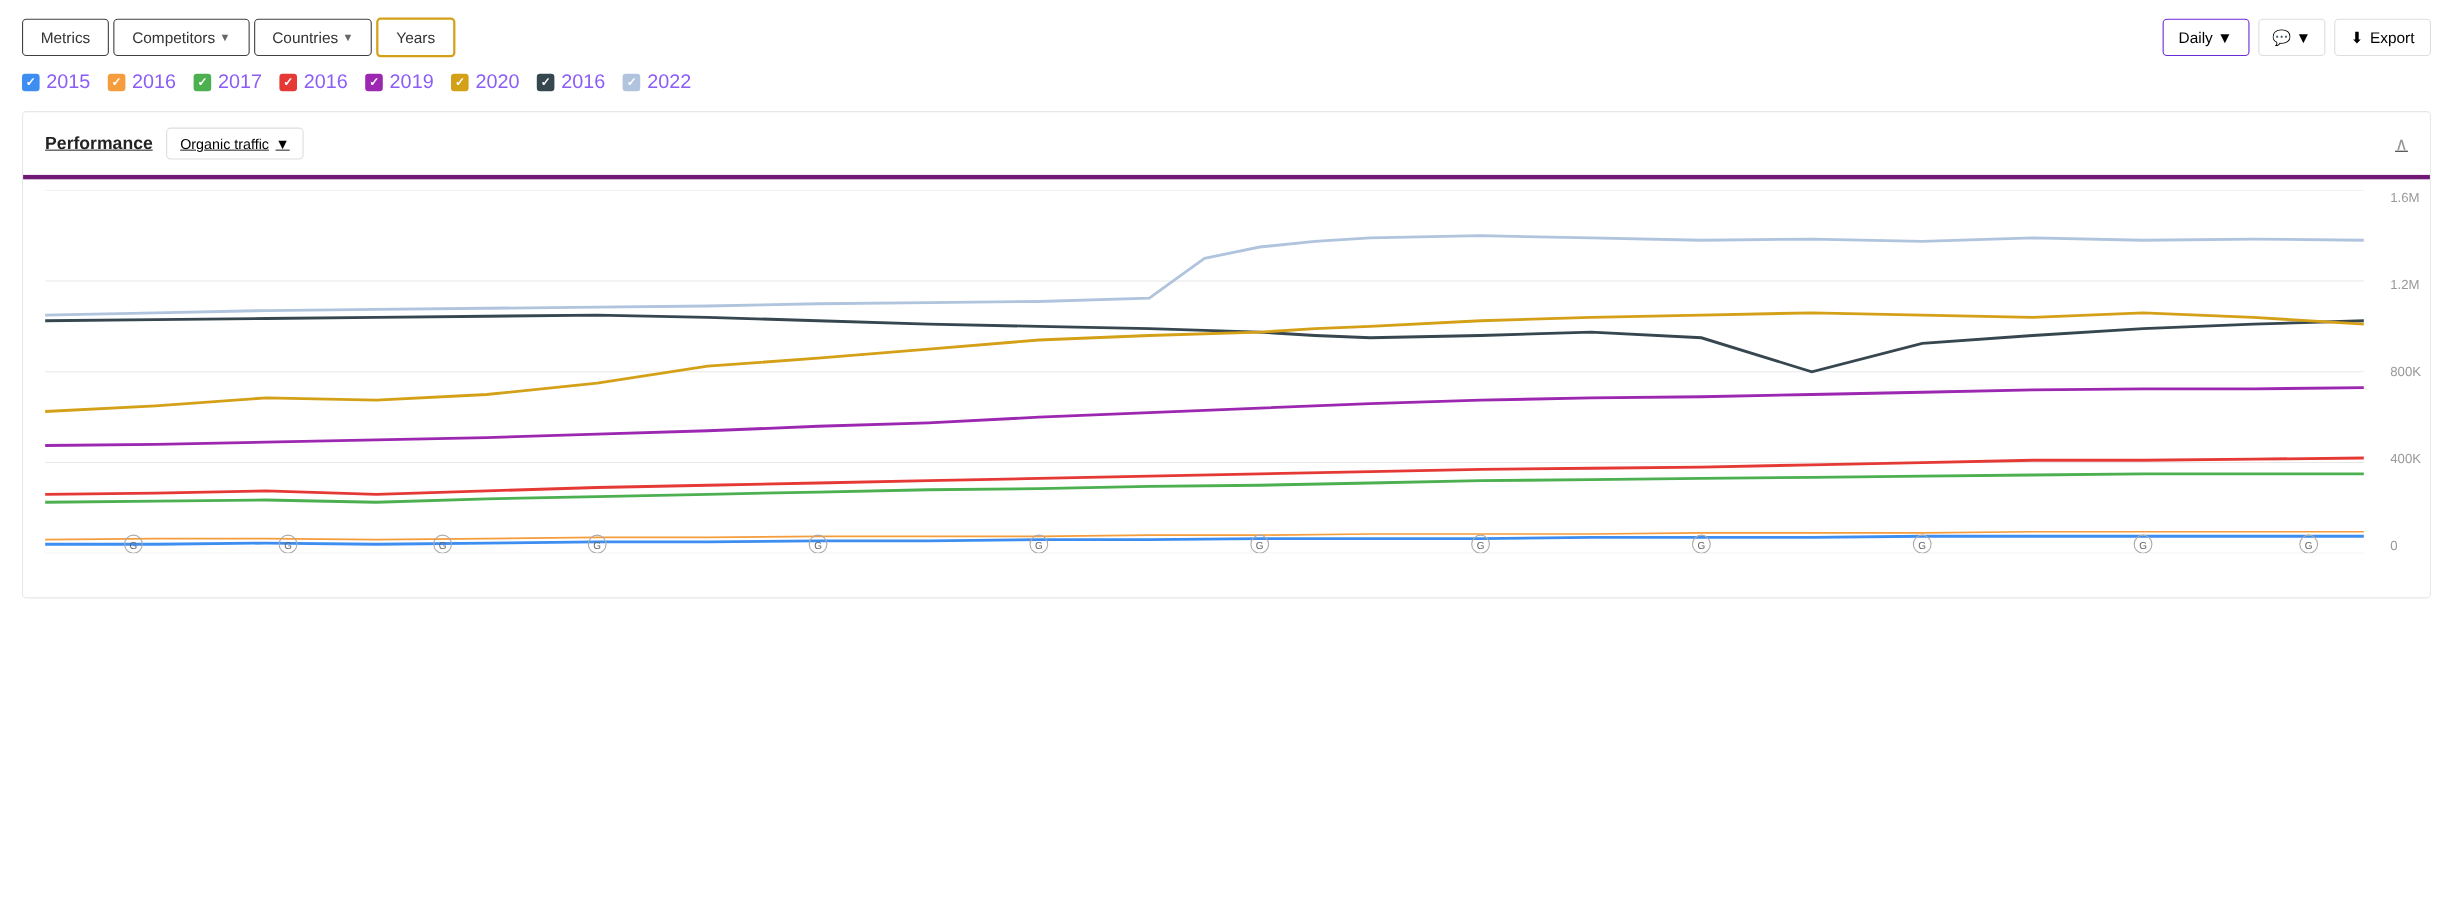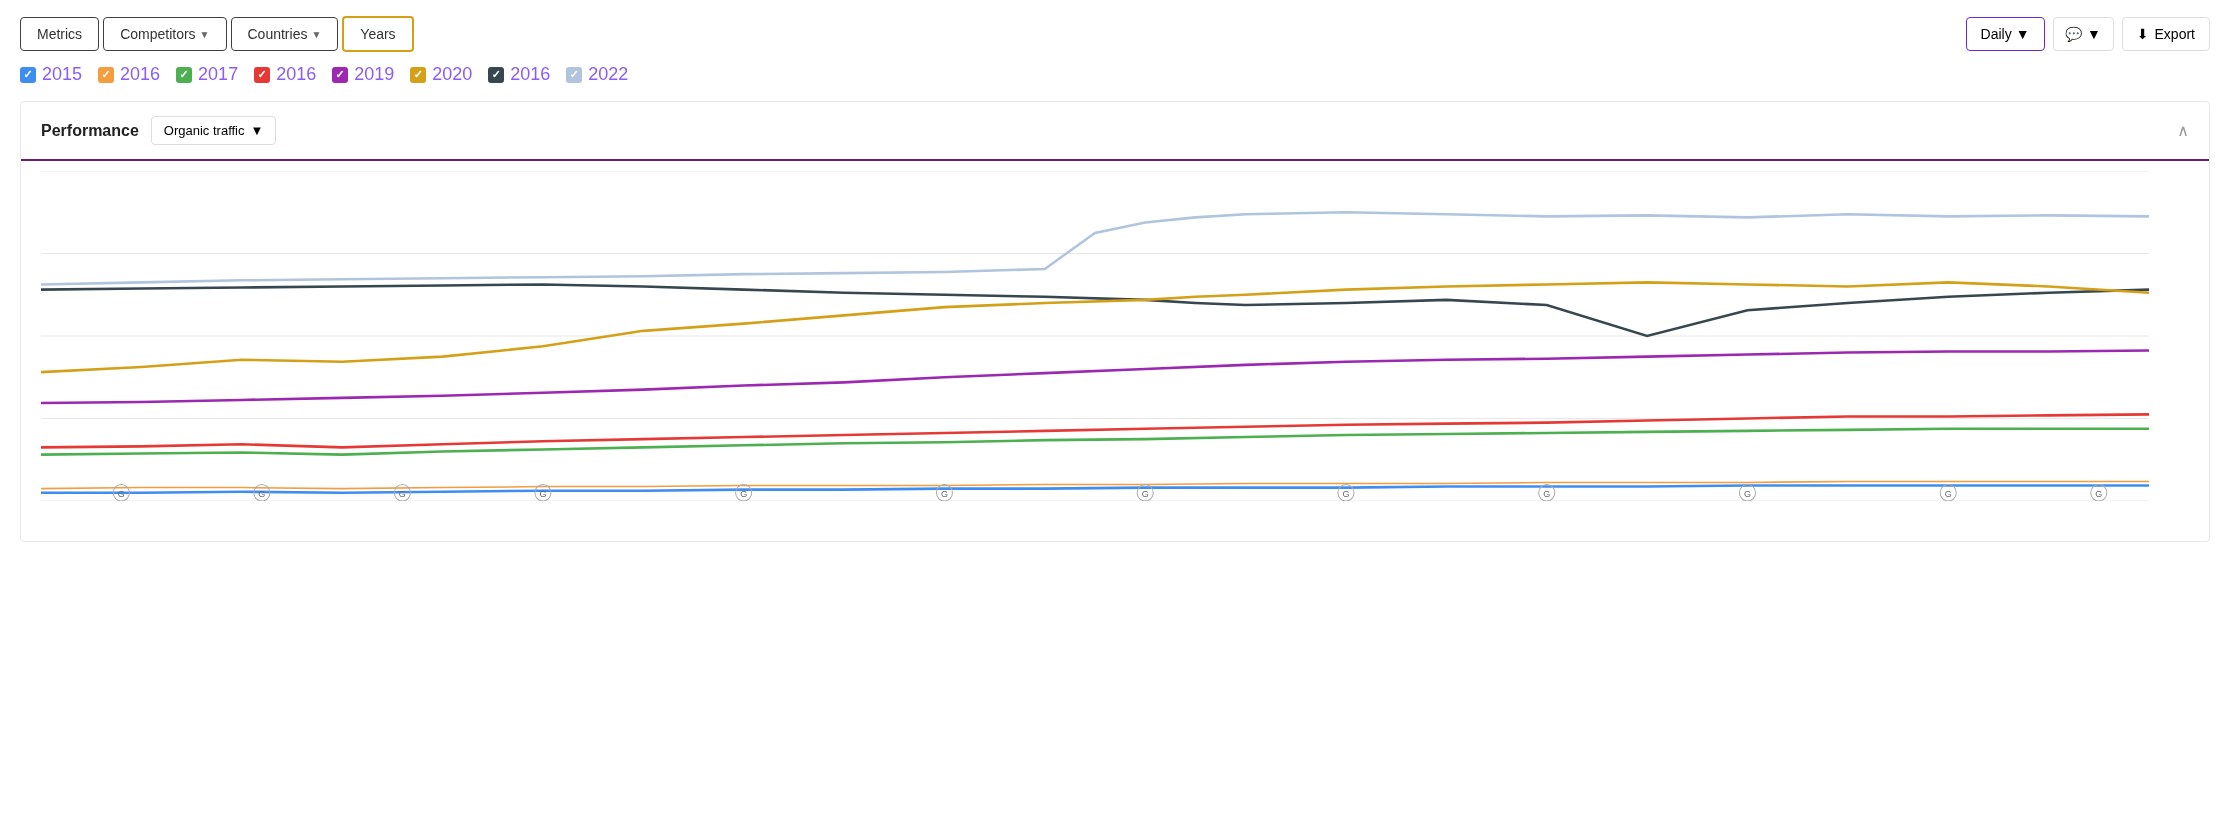--- a/index.html
+++ b/index.html
@@ -116,21 +116,22 @@
     .performance-section {
       border: 1px solid #e8e8e8;
       border-radius: 4px;
       padding: 0;
     }
     .performance-header {
       display: flex;
       align-items: center;
       justify-content: space-between;
       padding: 14px 20px;
-      border-bottom: 2px solid #701a75;
+      border-bottom: 4px solid #701a75;
+      text-decoration: underline;
     }
     .performance-title {
       font-weight: 700;
       font-size: 16px;
       color: #222;
     }
     .metric-selector {
       padding: 6px 12px;
       border: 1px solid #ddd;
       border-radius: 4px;
@@ -328,17 +329,24 @@
         <text x="1500" y="316" text-anchor="middle" font-size="9" fill="#666">G</text>
         <circle cx="1700" cy="312" r="8" fill="none" stroke="#aaa" stroke-width="1"></circle>
         <text x="1700" y="316" text-anchor="middle" font-size="9" fill="#666">G</text>
         <circle cx="1900" cy="312" r="8" fill="none" stroke="#aaa" stroke-width="1"></circle>
         <text x="1900" y="316" text-anchor="middle" font-size="9" fill="#666">G</text>
         <circle cx="2050" cy="312" r="8" fill="none" stroke="#aaa" stroke-width="1"></circle>
         <text x="2050" y="316" text-anchor="middle" font-size="9" fill="#666">G</text>
       </svg>
 
       
+      <div class="y-axis-labels" id="y-axis-labels">
+          <span>1.6M</span>
+          <span>1.2M</span>
+          <span>800K</span>
+          <span>400K</span>
+          <span>0</span>
+        </div>
 
       
     </div>
   </div>
 </div>
 
 </body></html>

